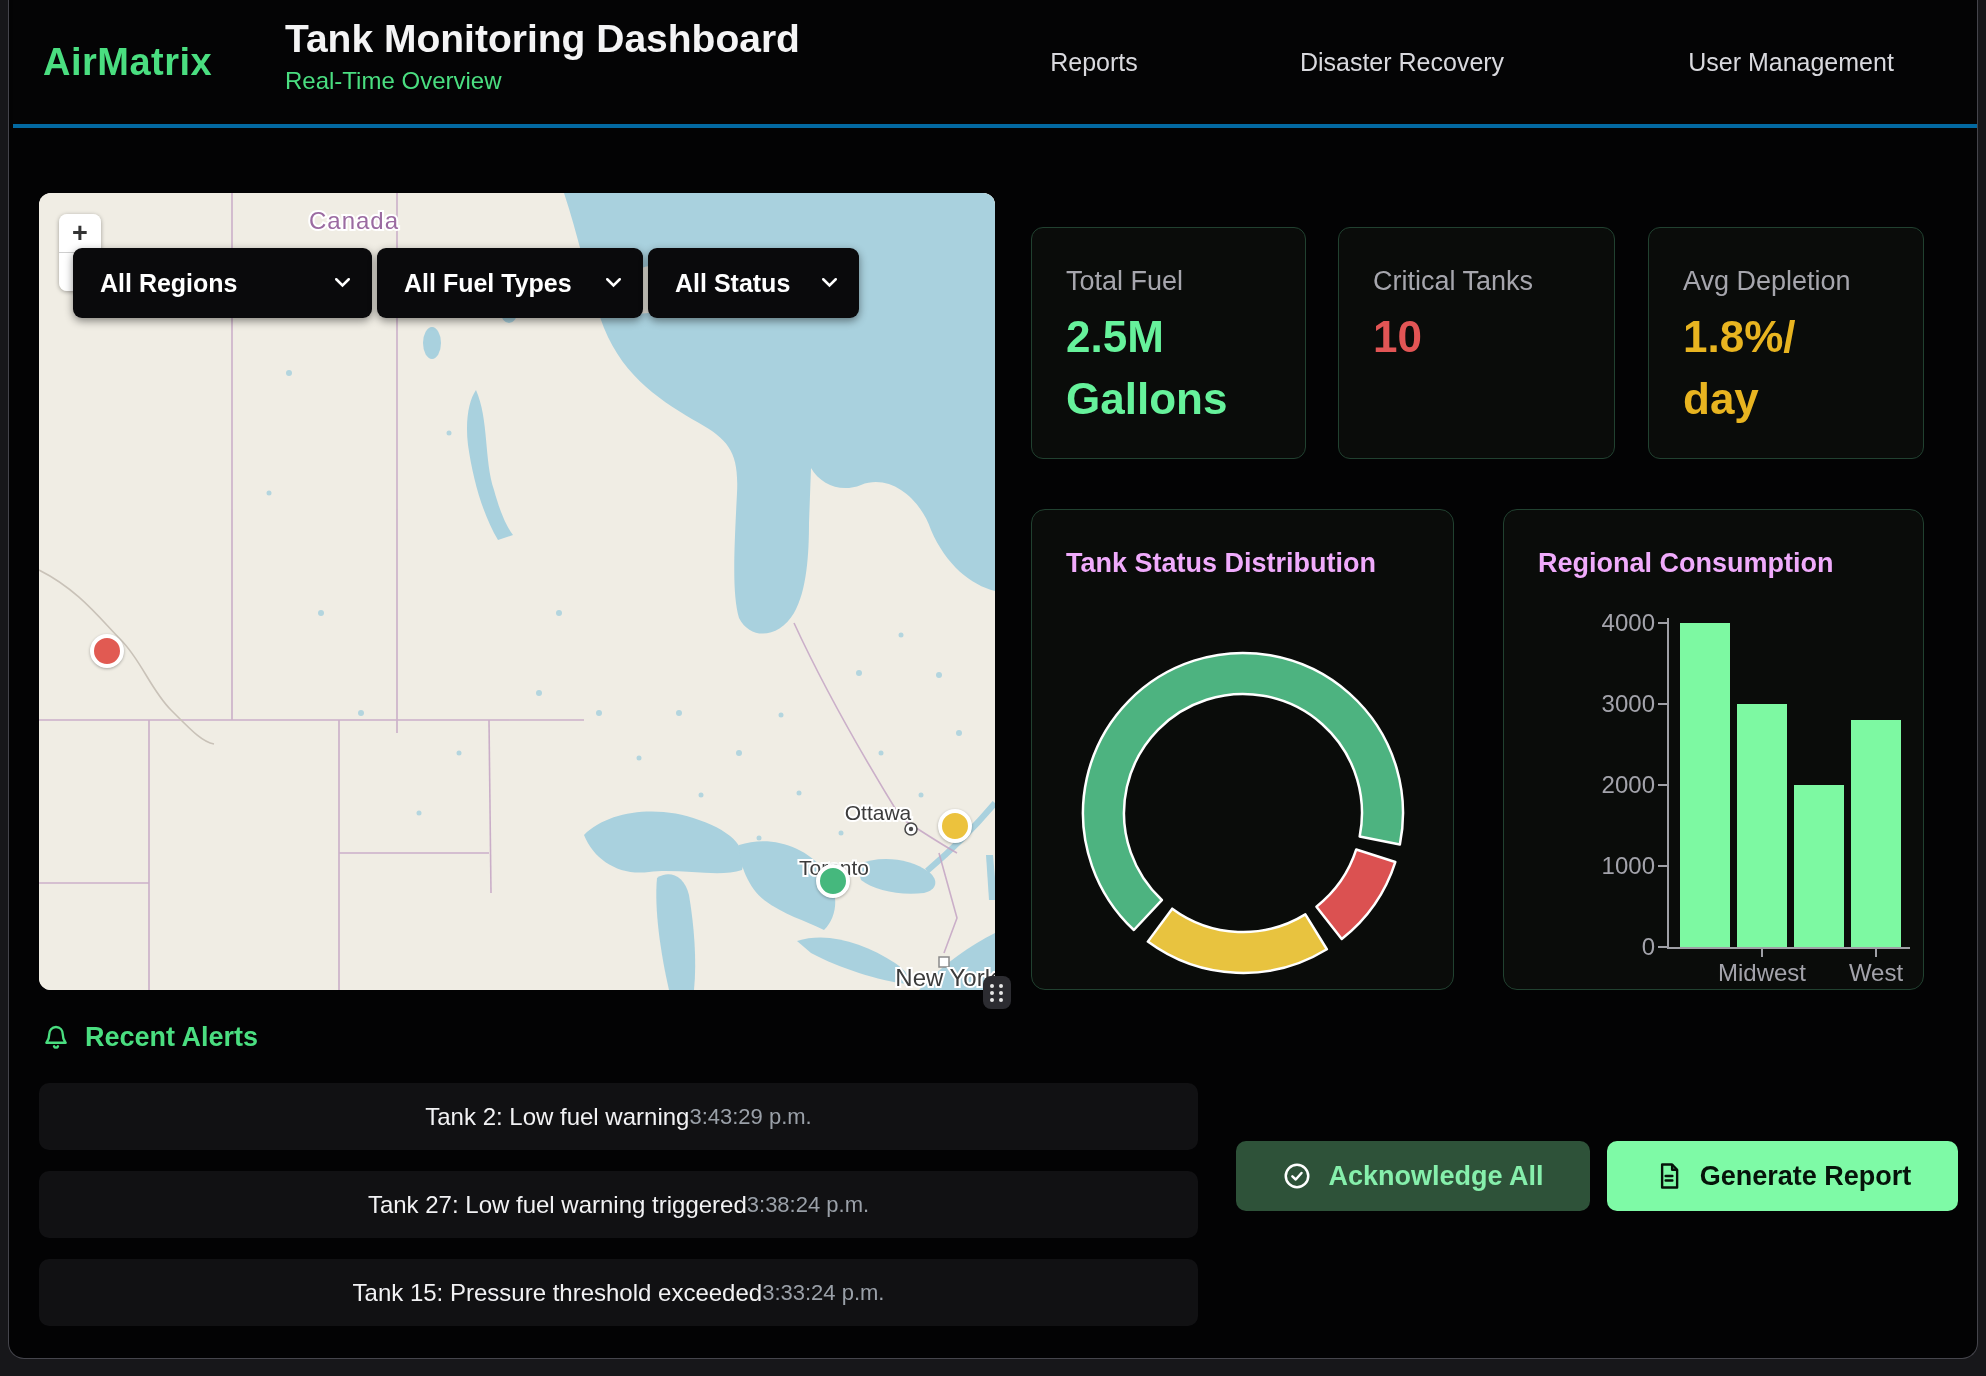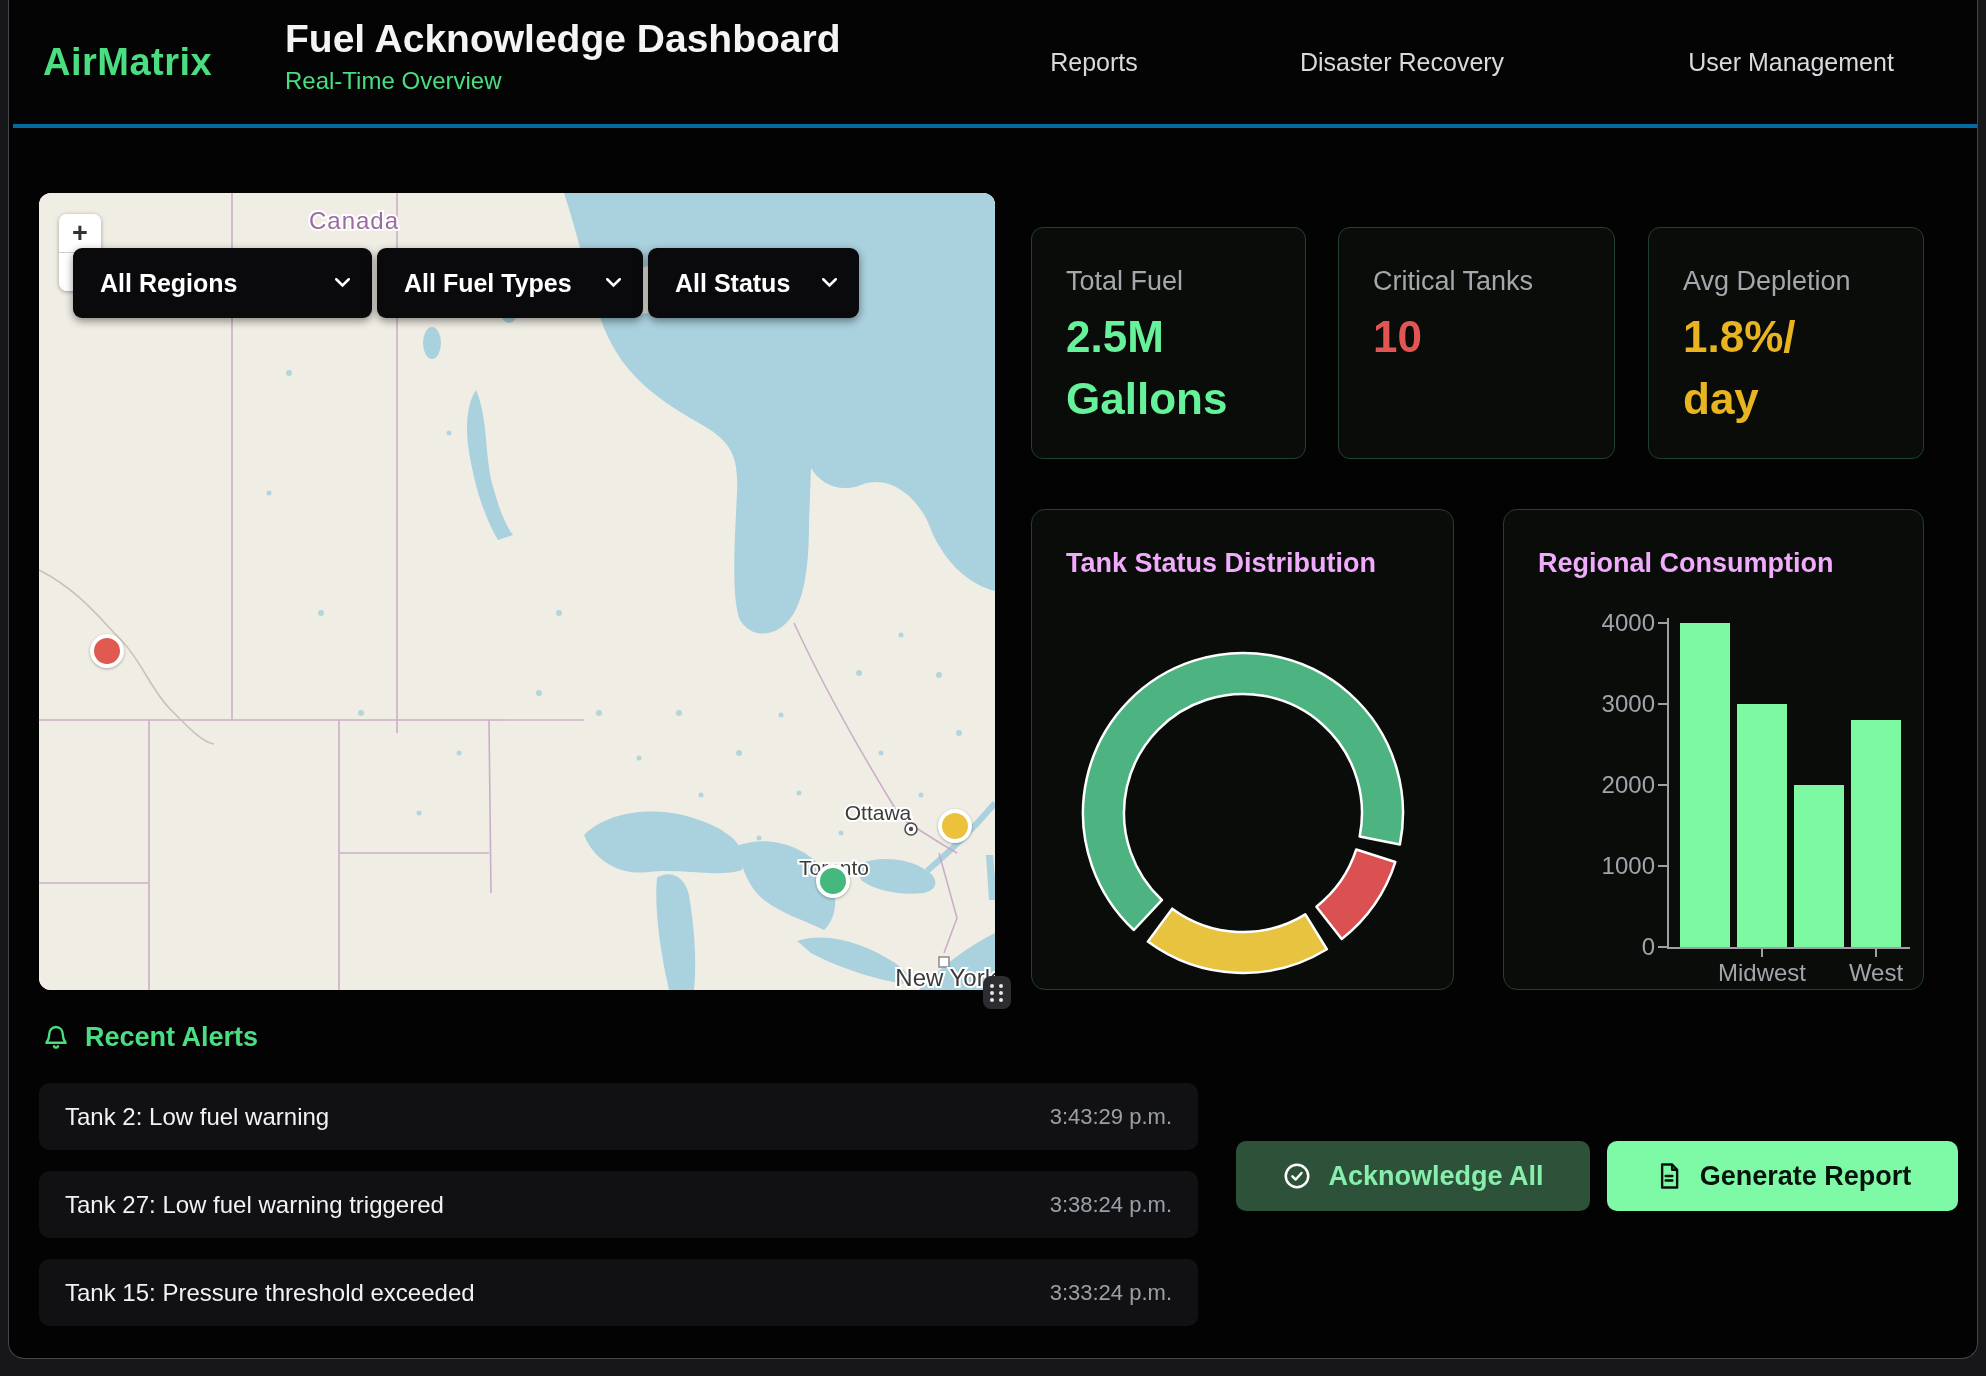--- a/index.html
+++ b/index.html
@@ -73,40 +73,40 @@
                height:30px;line-height:30px;}
   .ytick-mark{position:absolute;left:154px;width:9px;height:2px;background:#9fa0a6;}
   .xtick-mark{position:absolute;width:2px;height:9px;background:#9fa0a6;top:438px;}
   .xtick-label{position:absolute;width:140px;text-align:center;font-size:24px;color:#a3a3ab;top:449px;}
   .bar{position:absolute;width:50px;}
 
   
   .alerts-title-row{position:absolute;left:32px;top:1022px;display:flex;align-items:center;gap:14px;}
   .alerts-title{font-size:27px;font-weight:bold;color:#4ade80;}
   .alert-row{position:absolute;left:30px;width:1159px;height:67px;background:#111113;border-radius:10px;
-             display:flex;align-items:center;justify-content:space-between;box-sizing:border-box;
+             display:flex;align-items:center;justify-content:center;box-sizing:border-box;
              padding:8px 26px;}
   .alert-text{font-size:24px;color:#f2f2f4;}
   .alert-time{font-size:22px;color:#9aa0a8;}
 
   
   .btn{position:absolute;top:1141px;height:70px;border-radius:10px;display:flex;align-items:center;
        justify-content:center;gap:16px;font-size:27px;font-weight:bold;cursor:pointer;border:none;}
   .btn-ack{left:1227px;width:354px;background:#2e5239;color:#86efac;}
   .btn-gen{left:1598px;width:351px;background:#7efaa6;color:#06130a;}
 </style>
 </head>
 <body>
 
 <div class="app">
 
   <div class="header">
     <div class="logo">AirMatrix</div>
     <div class="titles">
-      <div class="page-title">Fuel Acknowledge Dashboard</div>
+      <div class="page-title">Tank Monitoring Dashboard</div>
       <div class="page-subtitle">Real-Time Overview</div>
     </div>
     <div class="nav-item nav-reports">Reports</div>
     <div class="nav-item nav-dr">Disaster Recovery</div>
     <div class="nav-item nav-um">User Management</div>
   </div>
 
   <div class="map-card">
     <svg class="map-svg" width="956" height="797" viewBox="0 0 956 797">
       <rect x="0" y="0" width="956" height="797" fill="#f0ede4"></rect>

